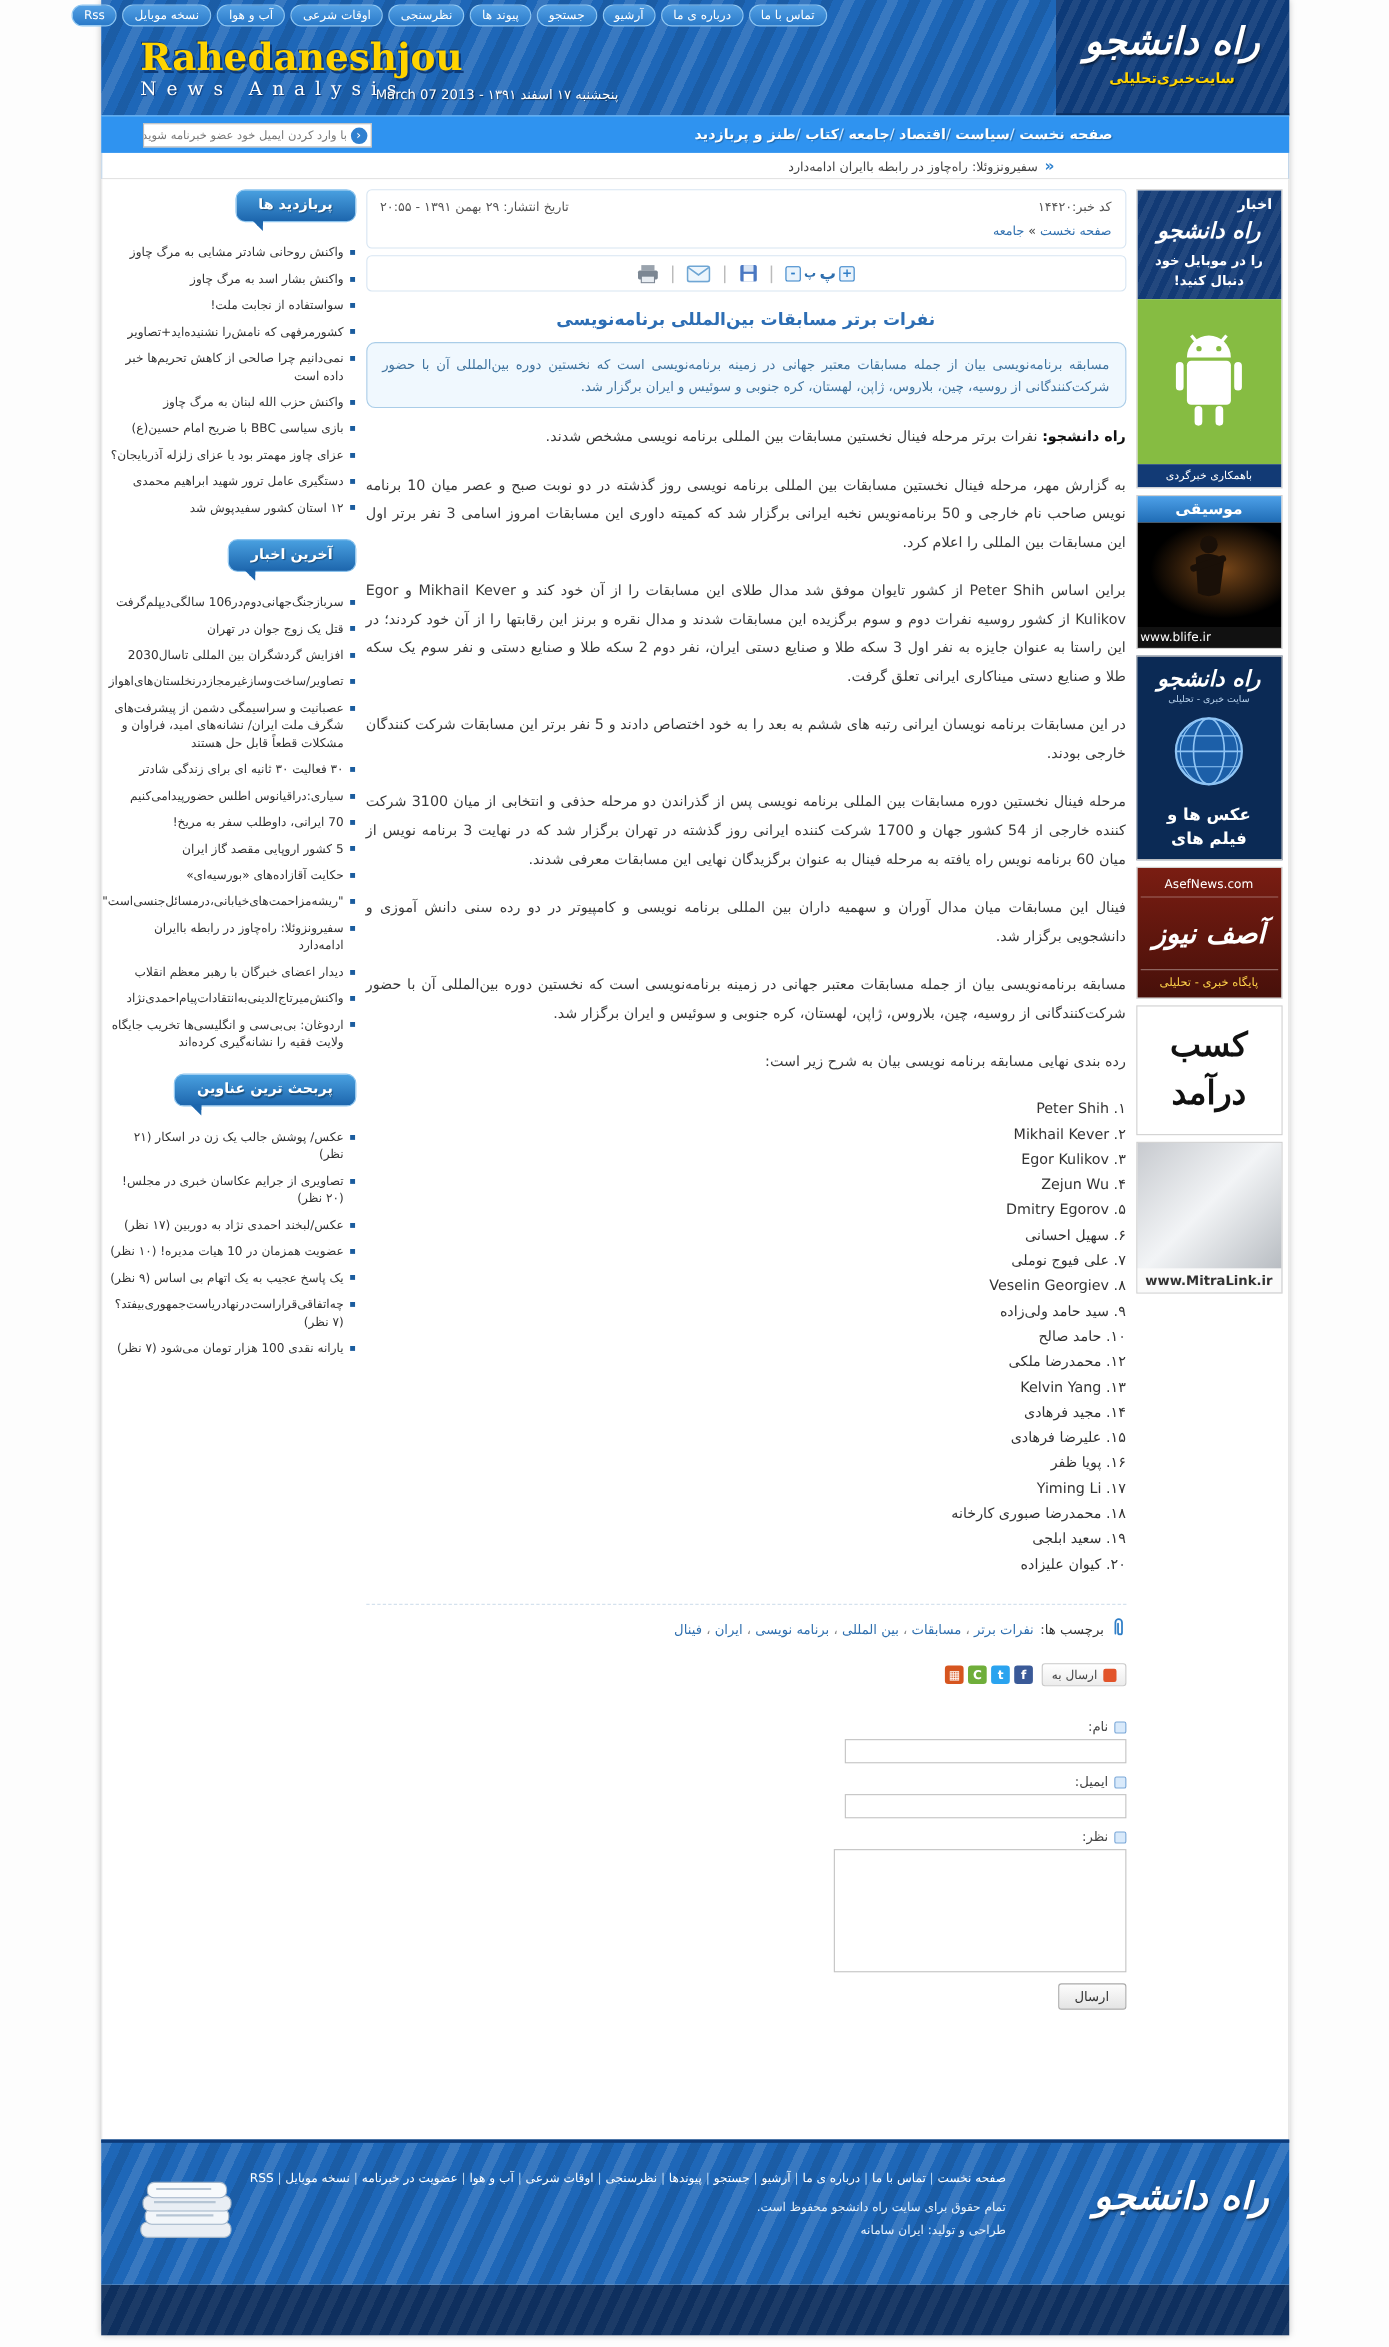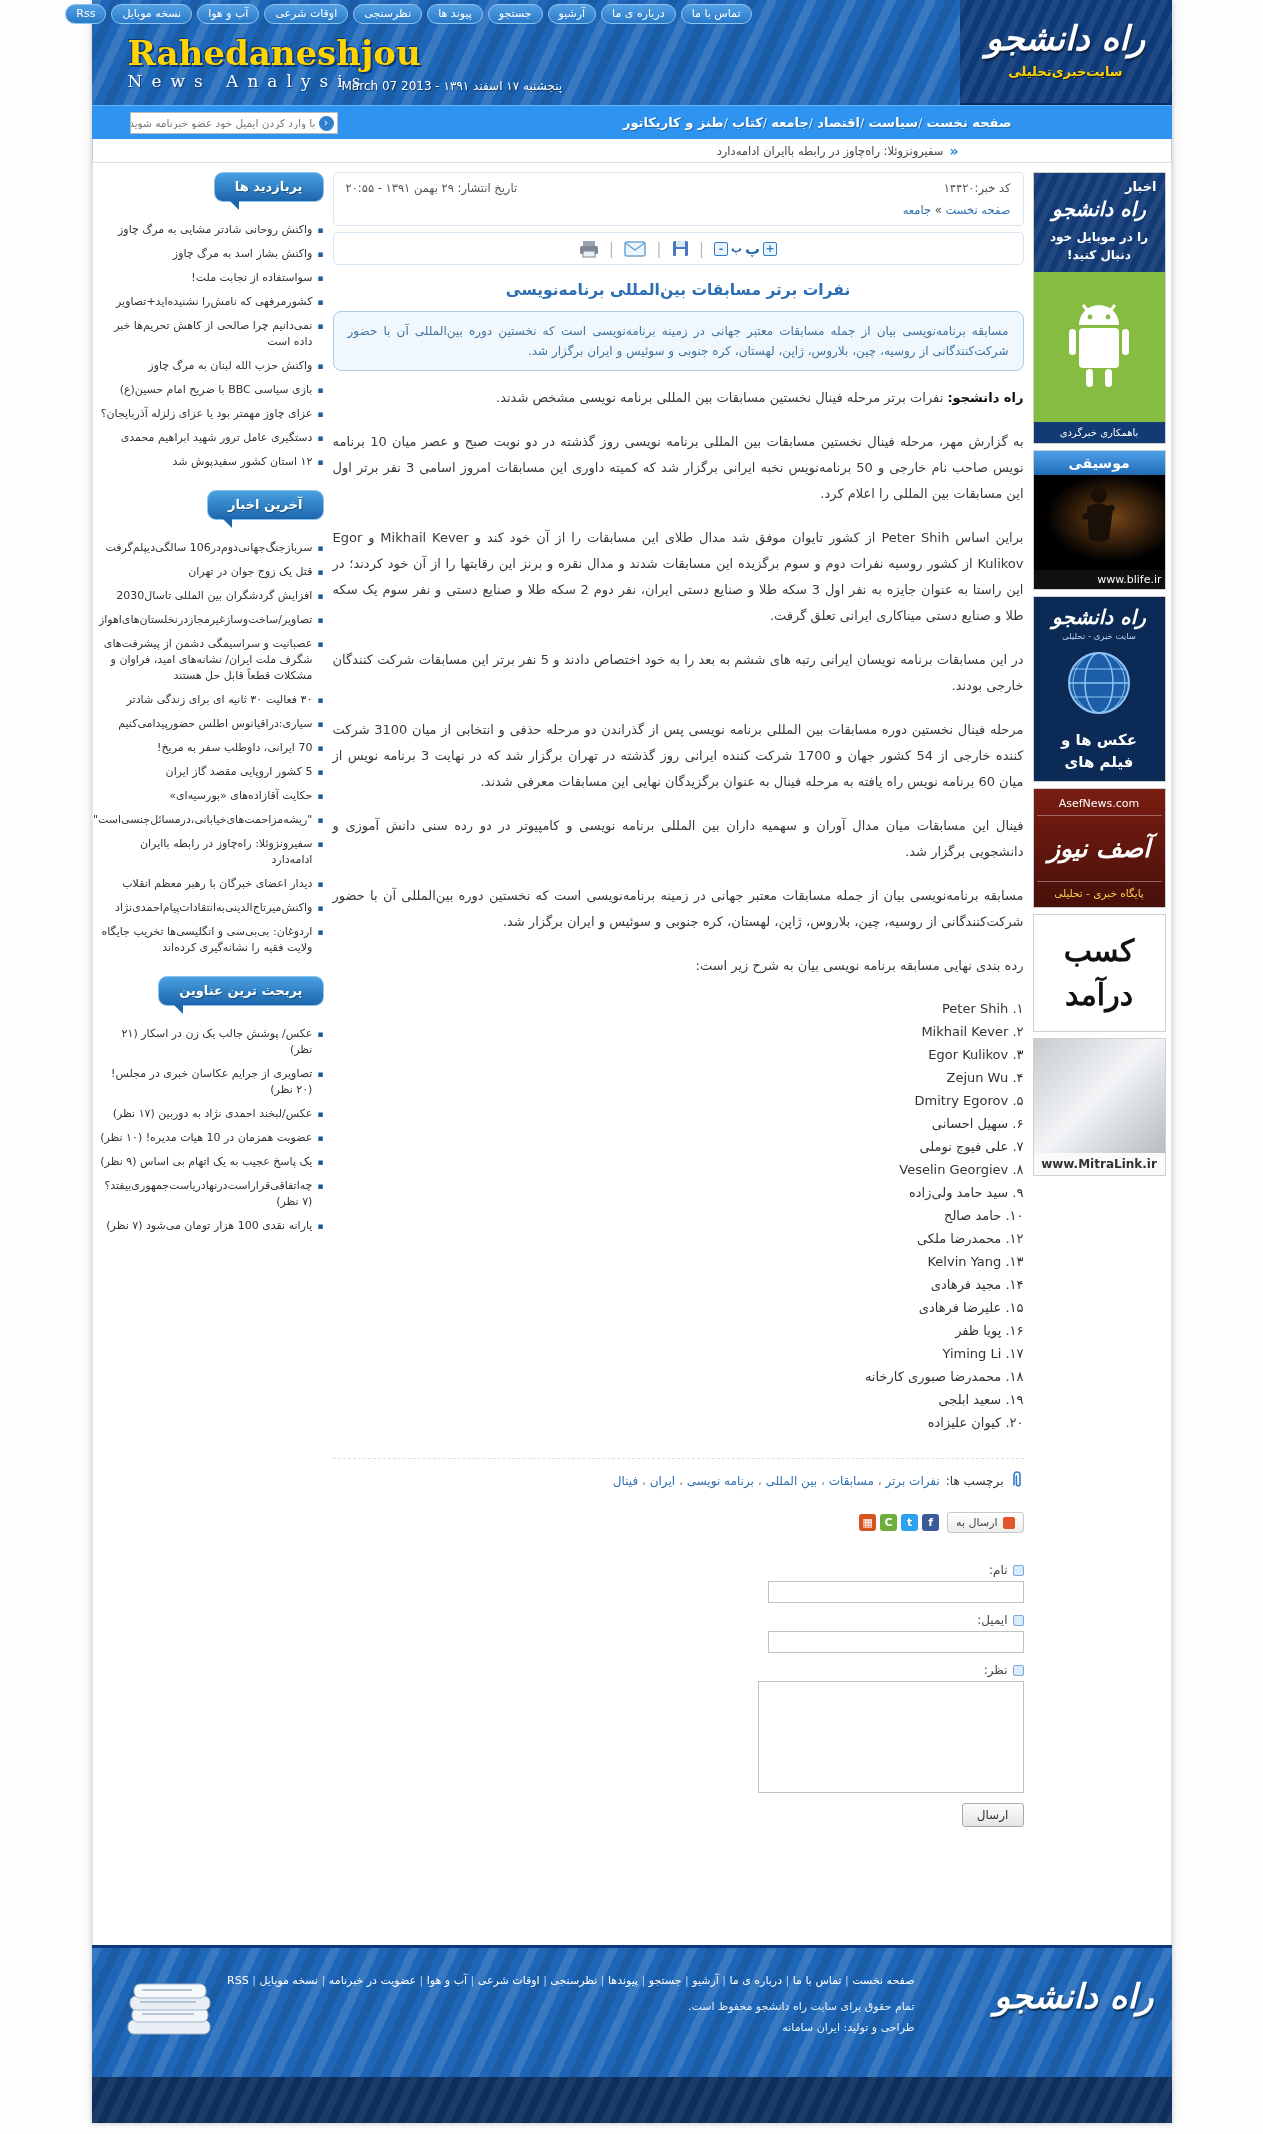--- a/index.html
+++ b/index.html
@@ -40,21 +40,21 @@
   .banners{width:133px;flex:none;display:flex;flex-direction:column;gap:6px}
   .bnr{width:100%;overflow:hidden;border:1px solid #d0d0d0;cursor:pointer}
   .bnr1-top{background-color:#123a75;background-image:repeating-linear-gradient(115deg,rgba(255,255,255,.07) 0 6px,rgba(255,255,255,0) 6px 12px);color:#fff;text-align:center;padding:6px 4px 8px}
   .bnr1-news{font-size:13px;font-weight:bold;text-align:right;padding-right:4px}
   .bnr1-logo{font-family:"DejaVu Serif",serif;font-style:italic;font-weight:bold;font-size:20px;line-height:30px}
   .bnr1-sub{font-size:12px;font-weight:bold;line-height:18px;margin-top:4px}
   .bnr1-green{background:#86bc42;height:150px;display:flex;align-items:center;justify-content:center}
   .bnr1-foot{background:#123a75;color:#fff;font-size:10px;text-align:center;padding:5px 2px}
   .bnr2-top{background:linear-gradient(#4da0e8,#1f6cb5);color:#fff;font-weight:bold;font-size:14px;text-align:center;padding:4px}
   .bnr2-body{height:95px;background:#000 radial-gradient(ellipse at 60% 45%,rgba(214,126,44,.55),rgba(0,0,0,0) 60%);display:flex;align-items:center;justify-content:center}
-  .bnr2-url{background:#111;color:#fff;font-size:11px;text-align:right;padding:3px}
+  .bnr2-url{background:#111;color:#fff;font-size:11px;text-align:left;padding:3px}
   .bnr3{background:#0b2a55;color:#fff;text-align:center;padding:8px 3px}
   .bnr3-logo{font-family:"DejaVu Serif",serif;font-style:italic;font-weight:bold;font-size:20px}
   .bnr3-sub{font-size:8.5px;color:#bcd6f0;margin:2px 0 6px}
   .bnr3-txt{font-size:15px;font-weight:bold;line-height:22px;margin-top:6px}
   .bnr4{background:#fff;text-align:center;padding:14px 4px}
   .bnr4 div{font-size:30px;font-weight:bold;color:#111;line-height:44px;font-family:"DejaVu Serif",serif}
   .bnr5{background:linear-gradient(#7a1d12,#47100a);color:#fff;text-align:center;padding:8px 3px}
   .bnr5-url{font-size:11px;border-bottom:1px solid rgba(255,255,255,.35);padding-bottom:5px}
   .bnr5-name{font-family:"DejaVu Serif",serif;font-weight:bold;font-size:25px;padding:18px 0;font-style:italic}
   .bnr5-sub{color:#ffd24a;font-size:10.5px;border-top:1px solid rgba(255,255,255,.35);padding-top:5px}
@@ -156,21 +156,21 @@
   </header>
 
   <nav class="menubar">
     <div class="menu">
 
     <a class="menu-item">صفحه نخست</a>
         <a class="menu-item">سیاست</a>
         <a class="menu-item">اقتصاد</a>
         <a class="menu-item">جامعه</a>
         <a class="menu-item">کتاب</a>
-        <a class="menu-item">طنز و کاریکاتور</a>
+        <a class="menu-item">طنز و پربازدید</a>
       </div>
     <div class="newsletter">
       <span class="nl-btn">‹</span>
       <input value="با وارد کردن ایمیل خود عضو خبرنامه شوید" style="">
     </div>
   </nav>
 
   <div class="ticker">
     <span class="ticker-icon">«</span>
     <a href="#">سفیرونزوئلا: راه‌چاوز در رابطه باایران ادامه‌دارد</a>

